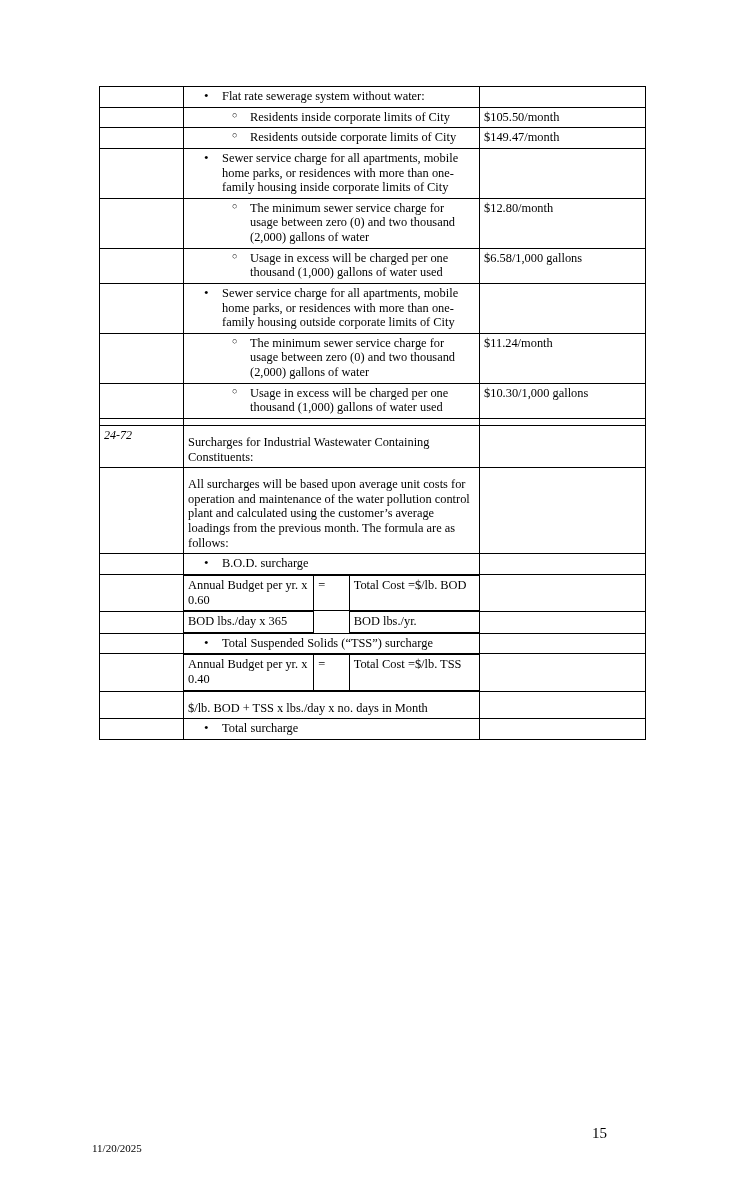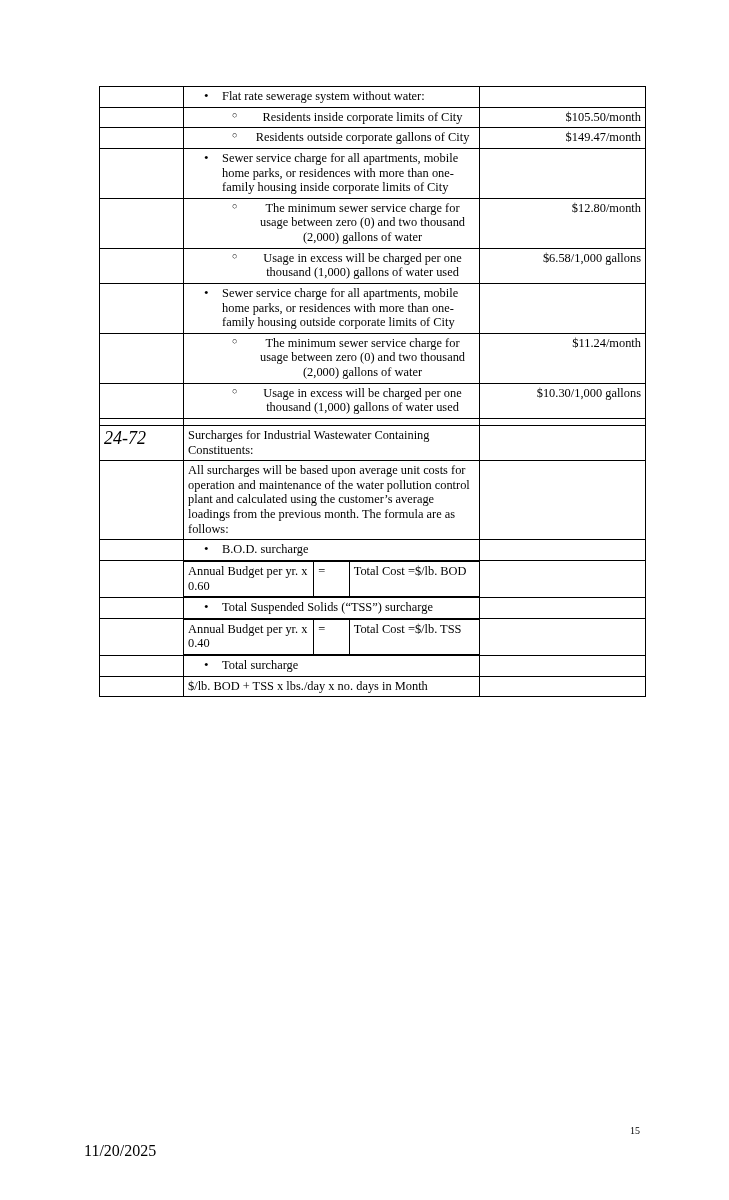--- a/index.html
+++ b/index.html
@@ -34,52 +34,51 @@
     vertical-align: top;
     padding: 2px 4px 3px 4px;
     font-size: 12.4px;
     line-height: 1.18;
     font-family: "Liberation Serif", serif;
   }
   .col-code { width: 84px; }
   .col-desc { width: 296px; }
   .col-price { width: 166px; }
   .price {
-    text-align: right;
     white-space: normal;
   }
   .bullet-line {
     position: relative;
     padding-left: 34px;
   }
   .bullet-line:before {
     content: "\2022";
     position: absolute;
     left: 16px;
     top: -1px;
     font-size: 13px;
   }
   .sub-line {
     position: relative;
     padding-left: 62px;
-    text-align: center;
   }
   .sub-line:before {
     content: "\25CB";
     position: absolute;
     left: 44px;
     top: 0px;
     font-size: 9px;
   }
   .plain-line {
     padding-left: 0px;
+    margin-top: 7px;
   }
   .code-italic {
     font-style: italic;
-    font-size: 18px;
+    font-size: 12px;
   }
   .spacer-row td {
     height: 6px;
     border-left: 1px solid #000;
     border-right: 1px solid #000;
     border-top: 1px solid #000;
     border-bottom: 1px solid #000;
     padding: 0;
   }
   
@@ -100,29 +99,29 @@
     line-height: 1.18;
   }
   .f-left { width: 44%; }
   .f-eq { width: 12%; }
   .f-right { width: 44%; }
   .no-left-border { border-left: none !important; }
   .no-right-border { border-right: none !important; }
 
   .footer-date {
     position: absolute;
-    left: 84px;
+    left: 92px;
     top: 1142px;
-    font-size: 16px;
+    font-size: 11px;
   }
   .footer-page {
     position: absolute;
-    left: 630px;
+    left: 592px;
     top: 1125px;
-    font-size: 10px;
+    font-size: 15px;
   }
 </style>
 </head>
 <body>
 
 <div class="page">
 
   <table class="doc-table">
     <colgroup>
       <col class="col-code">
@@ -143,21 +142,21 @@
         <td></td>
         <td>
             <div class="sub-line">Residents inside corporate limits of City</div>
           </td>
         <td class="price">$105.50/month</td>
       </tr>
 
       <tr>
         <td></td>
         <td>
-            <div class="sub-line">Residents outside corporate gallons of City</div>
+            <div class="sub-line">Residents outside corporate limits of City</div>
           </td>
         <td class="price">$149.47/month</td>
       </tr>
 
       <tr>
         <td></td>
         <td>
             <div class="bullet-line">Sewer service charge for all apartments, mobile home parks, or residences with more than one-family housing inside corporate limits of City</div>
           </td>
         <td class="price"></td>
@@ -247,20 +246,40 @@
                 <td class="no-left-border">Annual Budget per yr. x 0.60</td>
                 <td>=</td>
                 <td class="no-right-border">Total Cost =$/lb. BOD</td>
               </tr>
             </tbody>
           </table>
         </td>
         <td class="price"></td>
       </tr>
 
+      <tr>
+        <td></td>
+        <td class="formula-cell">
+          <table class="formula-table">
+            <colgroup>
+                <col class="f-left">
+                <col class="f-eq">
+                <col class="f-right">
+              </colgroup>
+            <tbody>
+              <tr>
+                <td class="no-left-border">BOD lbs./day x 365</td>
+                <td style="border-top:none;border-bottom:none;"></td>
+                <td class="no-right-border">BOD lbs./yr.</td>
+              </tr>
+            </tbody>
+          </table>
+        </td>
+        <td class="price"></td>
+      </tr>
 
       <tr>
         <td></td>
         <td>
             <div class="bullet-line">Total Suspended Solids (“TSS”) surcharge</div>
           </td>
         <td class="price"></td>
       </tr>
 
       <tr>
@@ -281,29 +300,29 @@
             </tbody>
           </table>
         </td>
         <td class="price"></td>
       </tr>
 
 
       <tr>
         <td></td>
         <td>
+            <div class="plain-line">$/lb. BOD + TSS x lbs./day x no. days in Month</div>
+          </td>
+        <td class="price"></td>
+      </tr>
+
+      <tr>
+        <td></td>
+        <td>
             <div class="bullet-line">Total surcharge</div>
-          </td>
-        <td class="price"></td>
-      </tr>
-
-      <tr>
-        <td></td>
-        <td>
-            <div class="plain-line">$/lb. BOD + TSS x lbs./day x no. days in Month</div>
           </td>
         <td class="price"></td>
       </tr>
     </tbody>
   </table>
 
   <div class="footer-page">15</div>
   <div class="footer-date">11/20/2025</div>
 
 </div>

